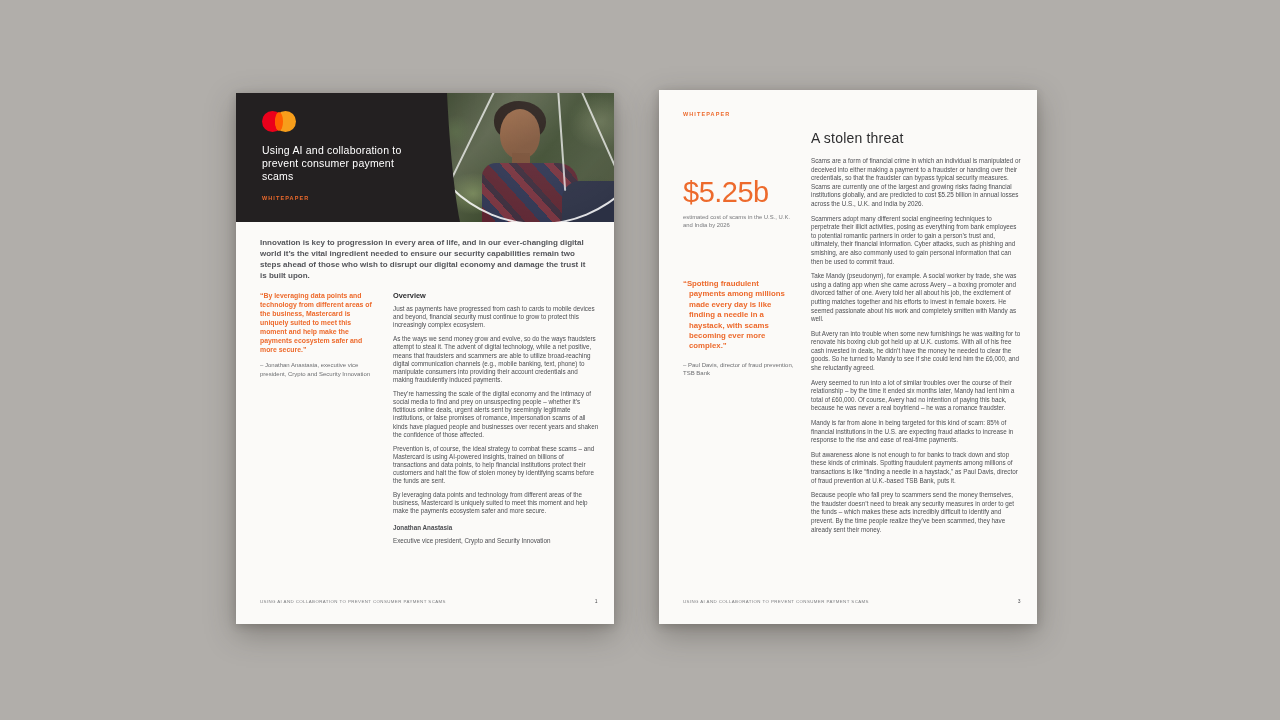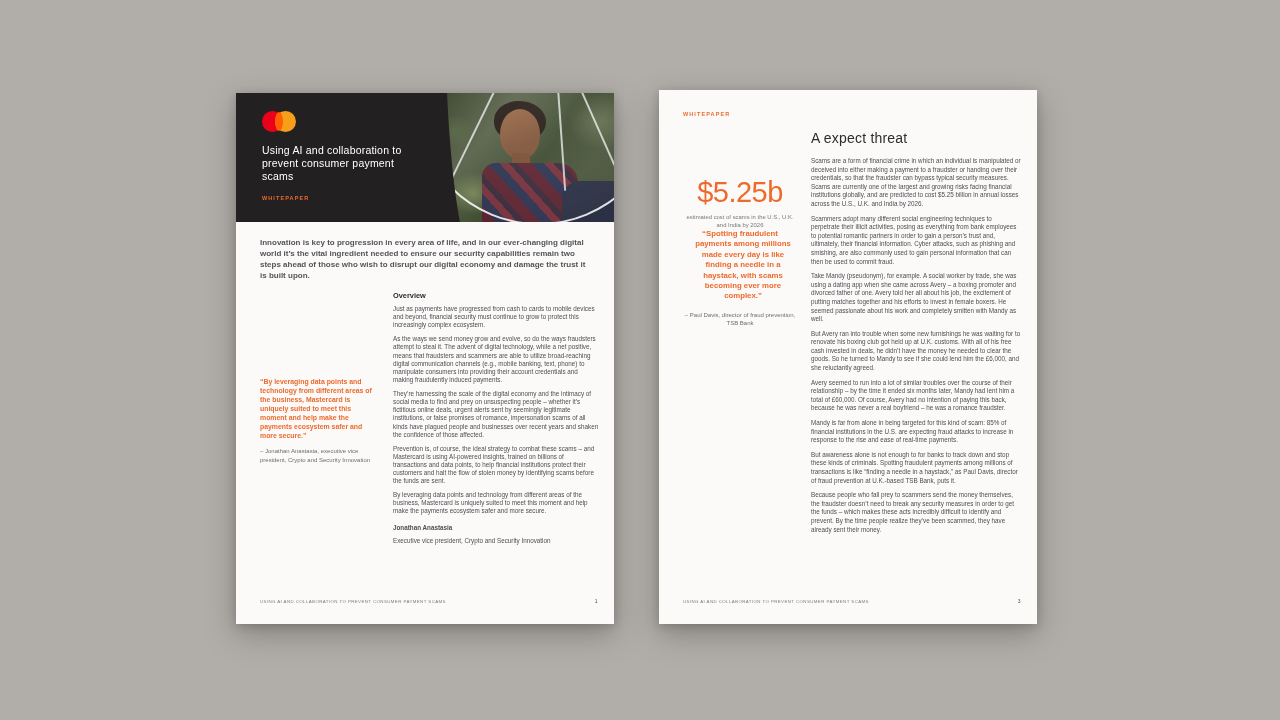--- a/index.html
+++ b/index.html
@@ -42,42 +42,42 @@
   .mc-logo { position:relative; width:34px; height:21px; margin-bottom:12px; }
   .mc-c { position:absolute; top:0; width:21px; height:21px; border-radius:50%; }
   .mc-red { left:0; background:#EB001B; }
   .mc-yellow { left:13px; background:#F79E1B; }
   .mc-lens { position:absolute; left:13px; top:1px; width:8px; height:19px; border-radius:50%; background:#FF5F00; }
   .cover-title { width:142px; color:#ffffff; font-size:10.5px; line-height:13px; font-weight:400; letter-spacing:.2px; margin-bottom:12px; }
   .eyebrow { color:#ED6A2C; font-size:5.5px; font-weight:700; letter-spacing:1.1px; }
 
   
   .intro { padding:15px 20px 0 24px; font-size:8px; line-height:11px; color:#54555a;font-weight:bold; }
-  .cols { display:flex; padding:0 15px 0 24px; margin-top:10px;align-items:center; }
+  .cols { display:flex; padding:0 15px 0 24px; margin-top:10px; }
   .side { width:118px; flex-shrink:0; }
   .pull-quote { color:#ED6A2C; font-size:6.9px; line-height:9px; font-weight:700; }
   .attribution { color:#6d6e71; font-size:6px; line-height:8.6px; margin-top:7px; }
   .main { margin-left:15px; flex:1; }
   .main h2 { font-size:7.4px; color:#2d2d30; margin-bottom:5px; }
   .main p, .sig-title { font-size:6.3px; line-height:8.2px; color:#4d4e52; margin-bottom:5.5px; }
   .sig-name { font-size:6.3px; line-height:8.2px; color:#2d2d30; font-weight:700; margin-top:8px; }
   .sig-title { margin-bottom:0; }
 
   .page-footer { position:absolute; left:24px; right:16px; bottom:20px; display:flex; justify-content:space-between; align-items:baseline;
     font-size:4.4px; letter-spacing:.4px; color:#7c7d80; }
   .page-num { color:#4d4e52; font-size:5px; }
 
   
   .eyebrow-top { position:absolute; left:24px; top:21px; }
   .cols2 { display:flex; padding:0 15px 0 24px; margin-top:40px; }
-  .side2 { width:114px; flex-shrink:0; padding-top:46px;text-align:center; }
+  .side2 { width:114px; flex-shrink:0; padding-top:46px; }
   .stat-value { color:#ED6A2C; font-size:29px; font-weight:400; letter-spacing:-.5px; line-height:32px; }
   .stat-caption { color:#77787b; font-size:5.9px; line-height:8px; margin-top:5px; }
   .stat-2 { margin-top:16px; }
-  .quote2 { color:#ED6A2C; font-size:7.8px; line-height:10.4px; font-weight:700; padding-left:6px; text-indent:-6px; }
+  .quote2 { color:#ED6A2C; font-size:7.8px; line-height:10.4px; font-weight:700; margin-top:50px; padding-left:6px; text-indent:-6px; }
   .attr2 { color:#6d6e71; font-size:6px; line-height:8.6px; margin-top:9px; }
   .main2 { margin-left:14px; flex:1; }
   .main2 h2 { font-size:14px; color:#2d2d2f; font-weight:400; letter-spacing:.2px; margin-bottom:11px; }
   .main2 p { font-size:6.3px; line-height:8.6px; color:#4d4e52; margin-bottom:6px; }
 </style>
 </head>
 <body>
 
 <div class="page page-left">
 
@@ -140,21 +140,21 @@
     <aside class="side2">
       <div>
         <div class="stat-value">$5.25b</div>
         <div class="stat-caption">estimated cost of scams in the U.S., U.K. and India by 2026</div>
       </div>
       <p class="quote2">“Spotting fraudulent payments among millions made every day is like finding a needle in a haystack, with scams becoming ever more complex.”</p>
       <p class="attr2">– Paul Davis, director of fraud prevention, TSB Bank</p>
     </aside>
 
     <section class="main2">
-      <h2>A expect threat</h2>
+      <h2>A stolen threat</h2>
       <p>Scams are a form of financial crime in which an individual is manipulated or deceived into either making a payment to a fraudster or handing over their credentials, so that the fraudster can bypass typical security measures. Scams are currently one of the largest and growing risks facing financial institutions globally, and are predicted to cost $5.25 billion in annual losses across the U.S., U.K. and India by 2026.</p>
       <p>Scammers adopt many different social engineering techniques to perpetrate their illicit activities, posing as everything from bank employees to potential romantic partners in order to gain a person’s trust and, ultimately, their financial information. Cyber attacks, such as phishing and smishing, are also commonly used to gain personal information that can then be used to commit fraud.</p>
       <p>Take Mandy (pseudonym), for example. A social worker by trade, she was using a dating app when she came across Avery – a boxing promoter and divorced father of one. Avery told her all about his job, the excitement of putting matches together and his efforts to invest in female boxers. He seemed passionate about his work and completely smitten with Mandy as well.</p>
       <p>But Avery ran into trouble when some new furnishings he was waiting for to renovate his boxing club got held up at U.K. customs. With all of his free cash invested in deals, he didn’t have the money he needed to clear the goods. So he turned to Mandy to see if she could lend him the £6,000, and she reluctantly agreed.</p>
       <p>Avery seemed to run into a lot of similar troubles over the course of their relationship – by the time it ended six months later, Mandy had lent him a total of £60,000. Of course, Avery had no intention of paying this back, because he was never a real boyfriend – he was a romance fraudster.</p>
       <p>Mandy is far from alone in being targeted for this kind of scam: 85% of financial institutions in the U.S. are expecting fraud attacks to increase in response to the rise and ease of real-time payments.</p>
       <p>But awareness alone is not enough to for banks to track down and stop these kinds of criminals. Spotting fraudulent payments among millions of transactions is like “finding a needle in a haystack,” as Paul Davis, director of fraud prevention at U.K.-based TSB Bank, puts it.</p>
       <p>Because people who fall prey to scammers send the money themselves, the fraudster doesn’t need to break any security measures in order to get the funds – which makes these acts incredibly difficult to identify and prevent. By the time people realize they’ve been scammed, they have already sent their money.</p>
     </section>
   </div>

